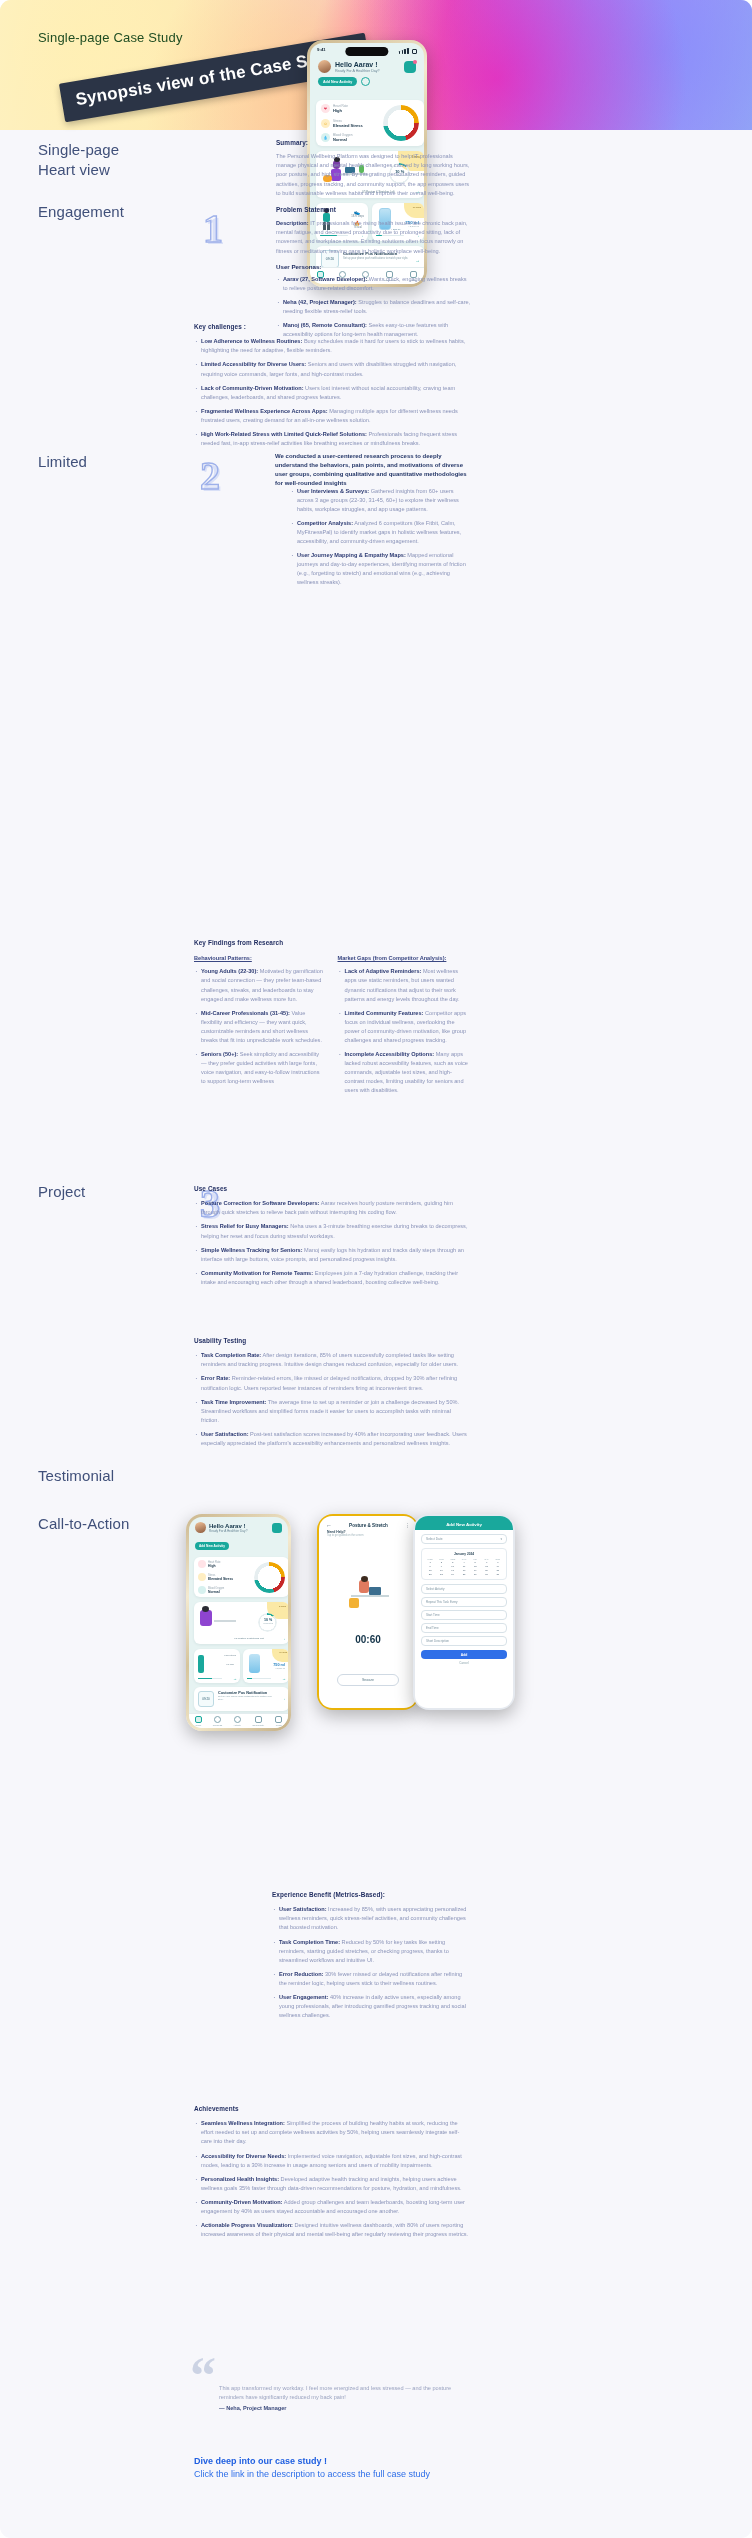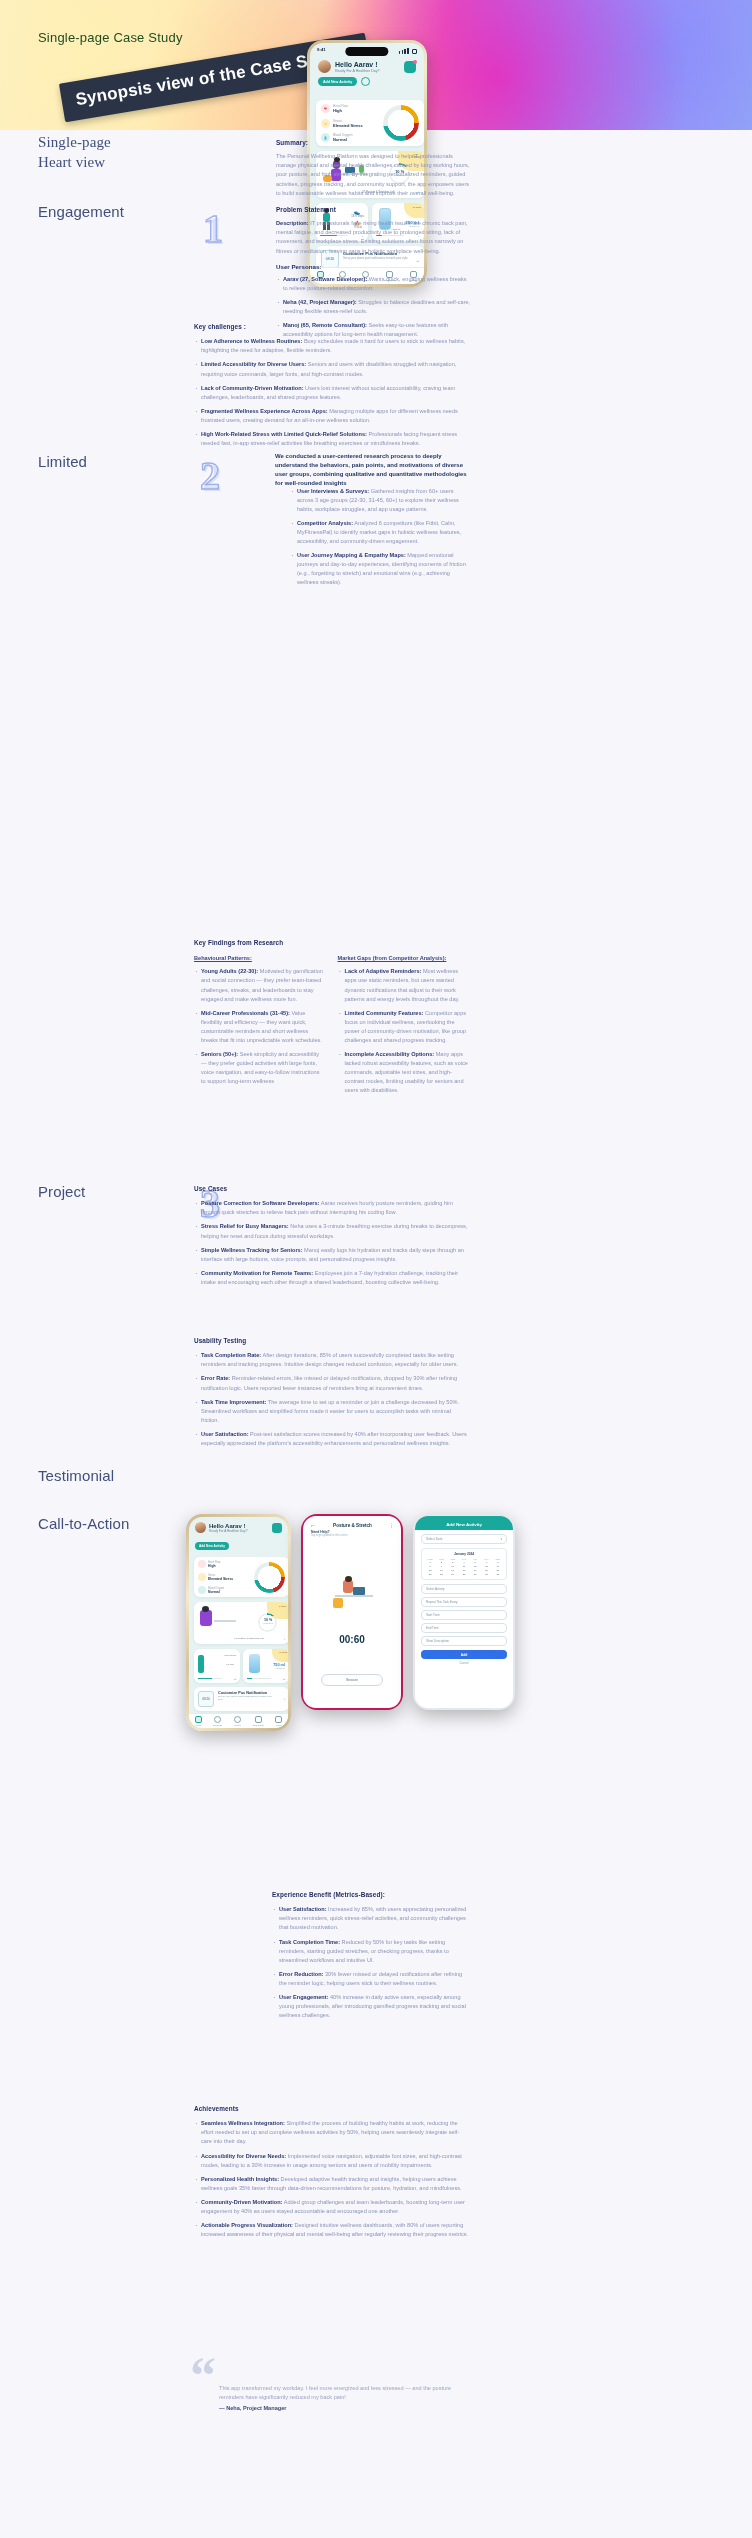--- a/index.html
+++ b/index.html
@@ -7,20 +7,21 @@
     width: 752px;
     background: #fff;
     font-family: "Liberation Sans", sans-serif;
   }
   .page {
     position: relative;
     width: 752px;
     height: 2538px;
     background: #f7f7fb;
     overflow: hidden;
+    border-radius: 11px;
   }
 
   
   .hero {
     position: absolute;
     top: 0; left: 0;
     width: 752px;
     height: 130px;
     background:
       radial-gradient(circle at 66% 60%, rgba(255,0,170,0.55) 0%, rgba(255,0,170,0) 38%),
@@ -333,21 +334,21 @@
             <div class="tab-lbl">Community</div>
           </div>
         <div style="text-align:center">
             <div class="tabi" style="margin:0 auto"></div>
             <div class="tab-lbl">Learn</div>
           </div>
       </div>
     </div>
   </div>
 
-  <div class="side-label" style="top:132px;font-family:Liberation Serif, serif;">
+  <div class="side-label" style="top:140px;">
     <div>Single-page</div>
     <div>Heart view</div>
   </div>
   <div class="side-label" style="top:202px;">Engagement</div>
   <div class="side-label" style="top:452px;">Limited</div>
   <div class="side-label" style="top:1182px;">Project</div>
   <div class="side-label" style="top:1466px;">Testimonial</div>
   <div class="side-label" style="top:1514px;">Call-to-Action</div>
 
   <div class="numeral" style="left:203px;top:205px;">1</div>
@@ -543,21 +544,21 @@
               <div class="tab-lbl">Community</div>
             </div>
           <div style="text-align:center">
               <div class="tabi" style="margin:0 auto"></div>
               <div class="tab-lbl">Learn</div>
             </div>
         </div>
       </div>
     </div>
 
-    <div class="phone" style="left:115px;top:0;width:102px;height:196px;background:#be185d;padding:2px;">
+    <div class="phone" style="left:131px;top:0;width:102px;height:196px;background:#eab308;padding:2px;">
       <div class="phone-screen" style="background:#fff;">
         <div style="display:flex;align-items:center;justify-content:space-between;padding:6px 7px 2px;">
           <span style="font-size:6px;color:#4a5a6a;">←</span>
           <span style="font-size:4.6px;font-weight:bold;color:#143449;">Posture &amp; Stretch</span>
           <span style="font-size:5px;color:#4a5a6a;">⋮</span>
         </div>
         <div style="padding:0 8px;">
           <div style="font-size:3.4px;font-weight:bold;color:#2f4a5c;">Need Help?</div>
           <div style="font-size:2.6px;color:#9bb0b8;">Tap to get guided on the screen</div>
         </div>
@@ -656,14 +657,18 @@
       <li><b>Actionable Progress Visualization:</b><span> Designed intuitive wellness dashboards, with 80% of users reporting increased awareness of their physical and mental well-being after regularly reviewing their progress metrics.</span></li>
     </ul>
   </div>
 
   <div class="quote-mark" style="left:190px;top:2358px;">“</div>
   <div class="txt" style="left:219px;top:2384px;width:250px;">
     <div class="t-quote">This app transformed my workday. I feel more energized and less stressed — and the posture reminders have significantly reduced my back pain!</div>
     <div class="t-attr">— Neha, Project Manager</div>
   </div>
 
+  <div style="position:absolute;left:194px;top:2456px;width:400px;">
+    <div class="cta-head">Dive deep into our case study !</div>
+    <div class="cta-sub">Click the link in the description to access the full case study</div>
+  </div>
 
 </div>
 
 </body></html>

